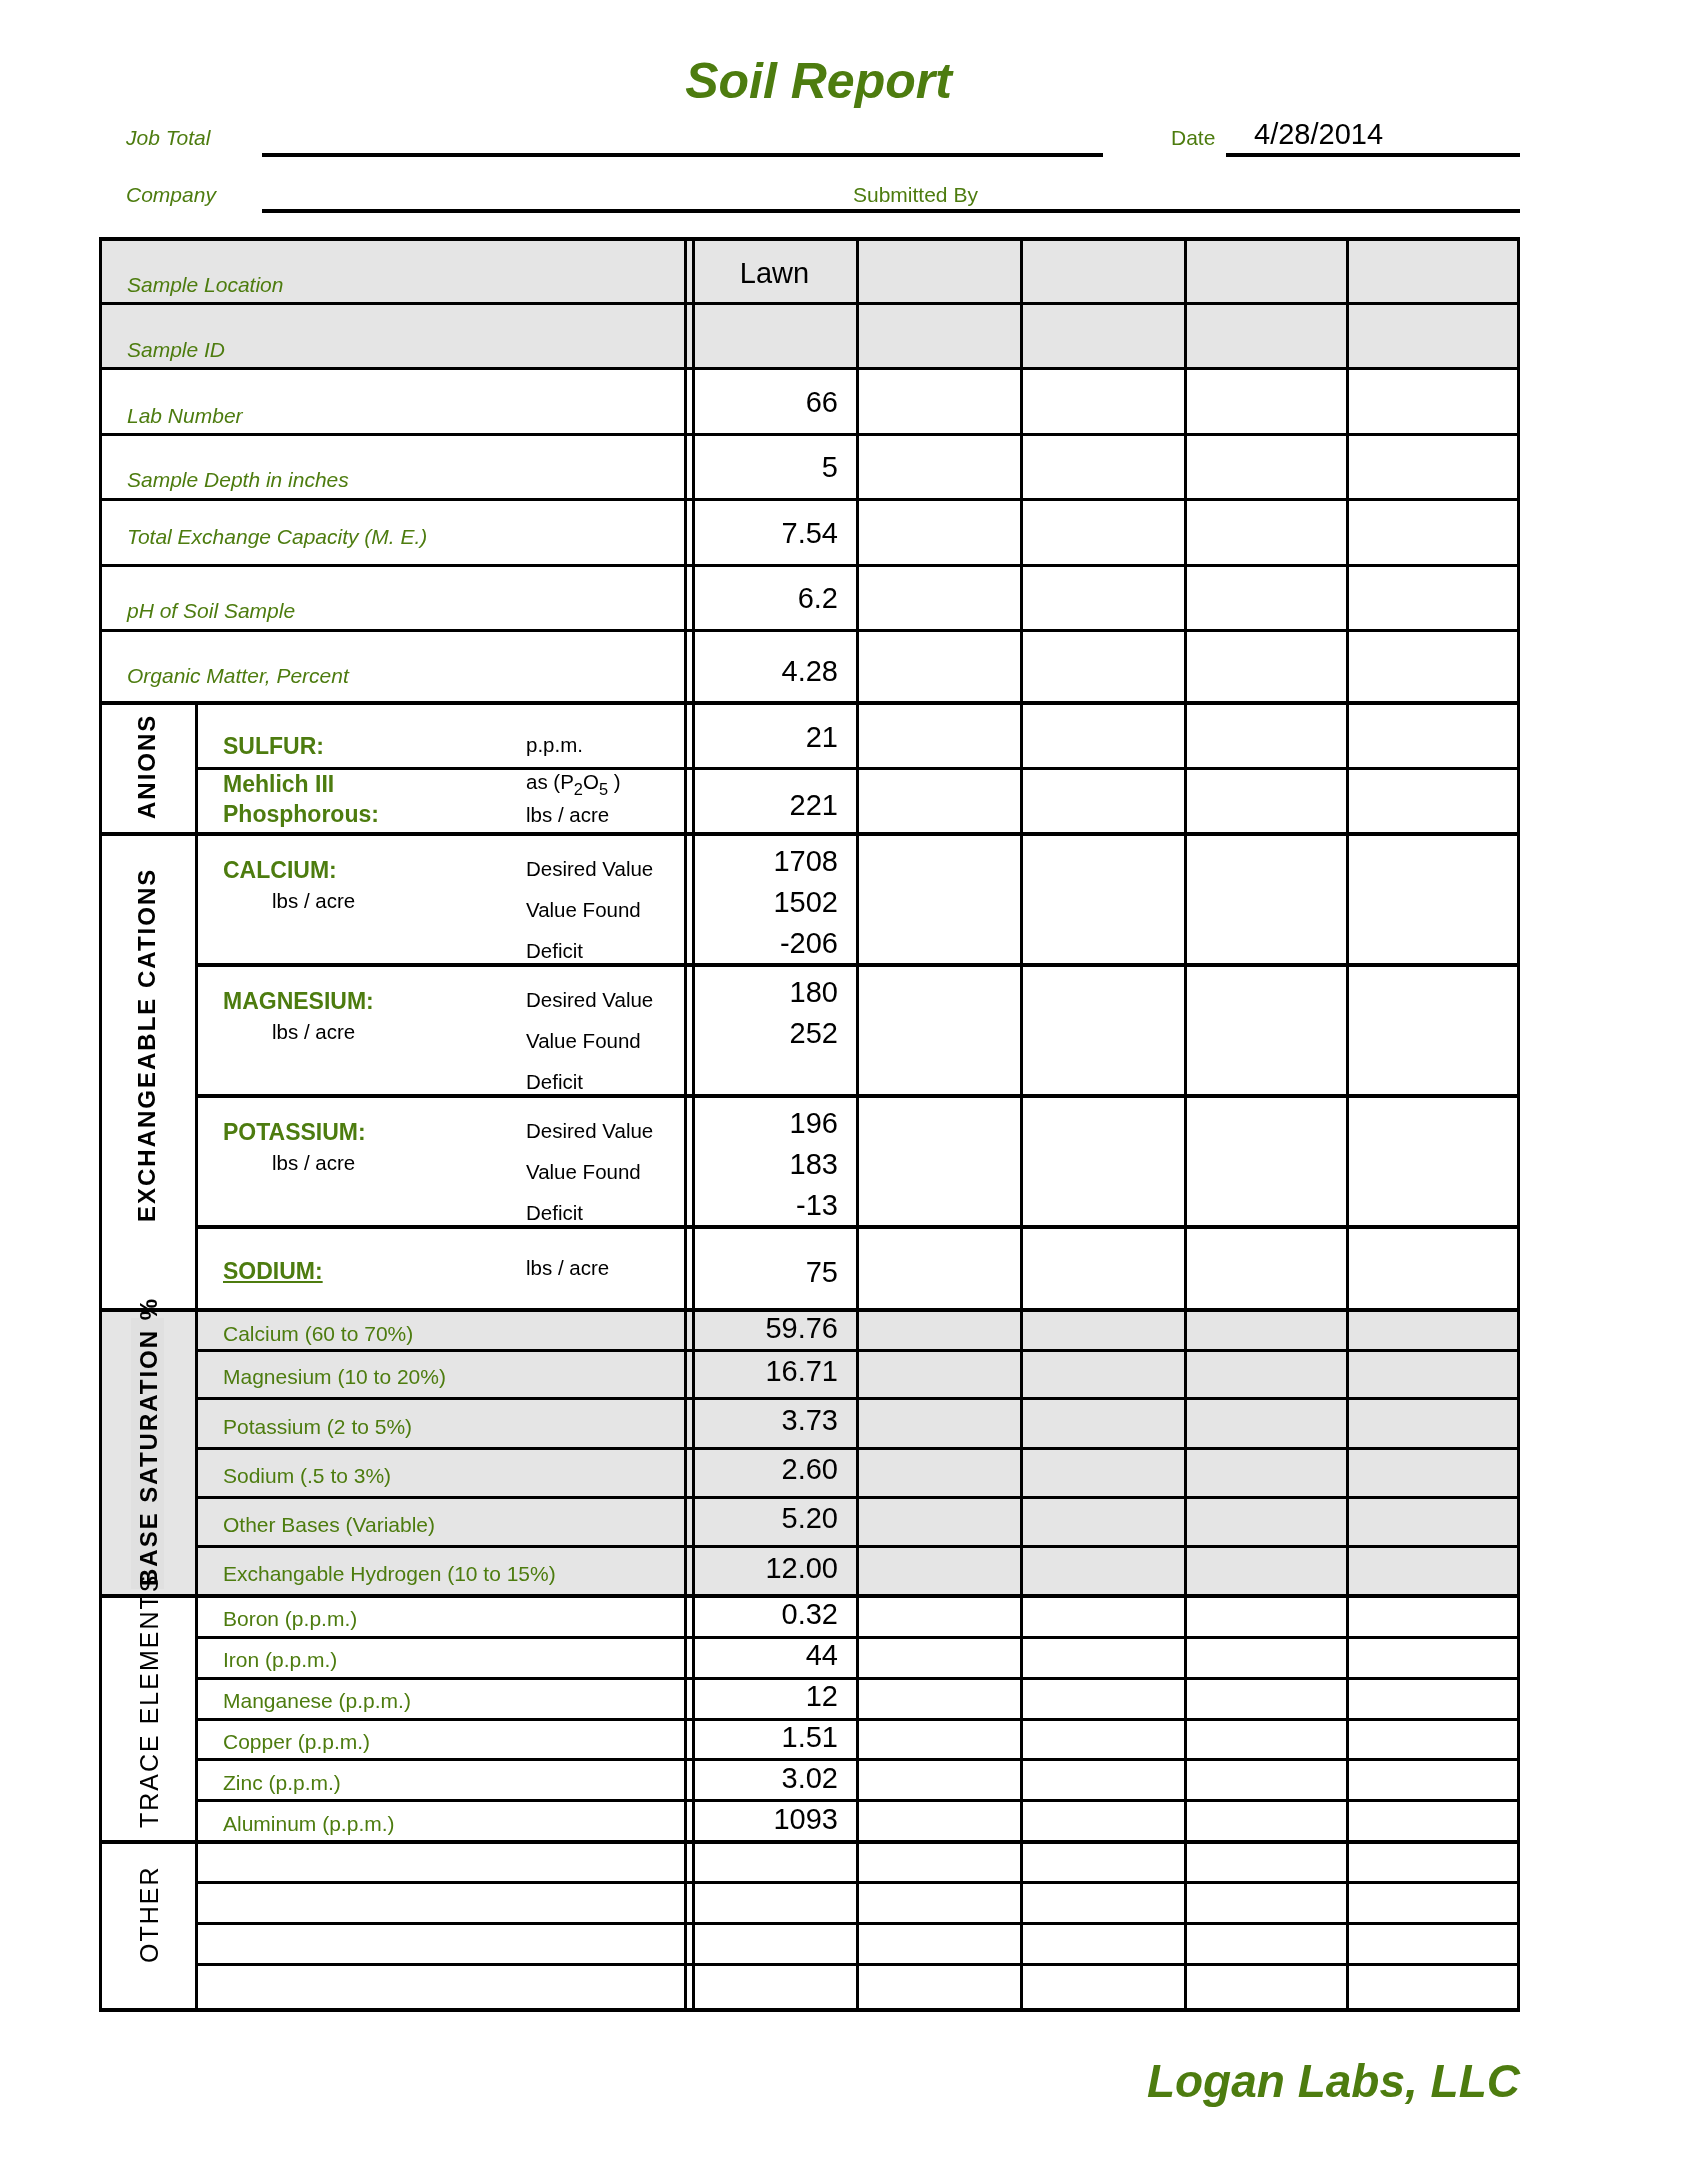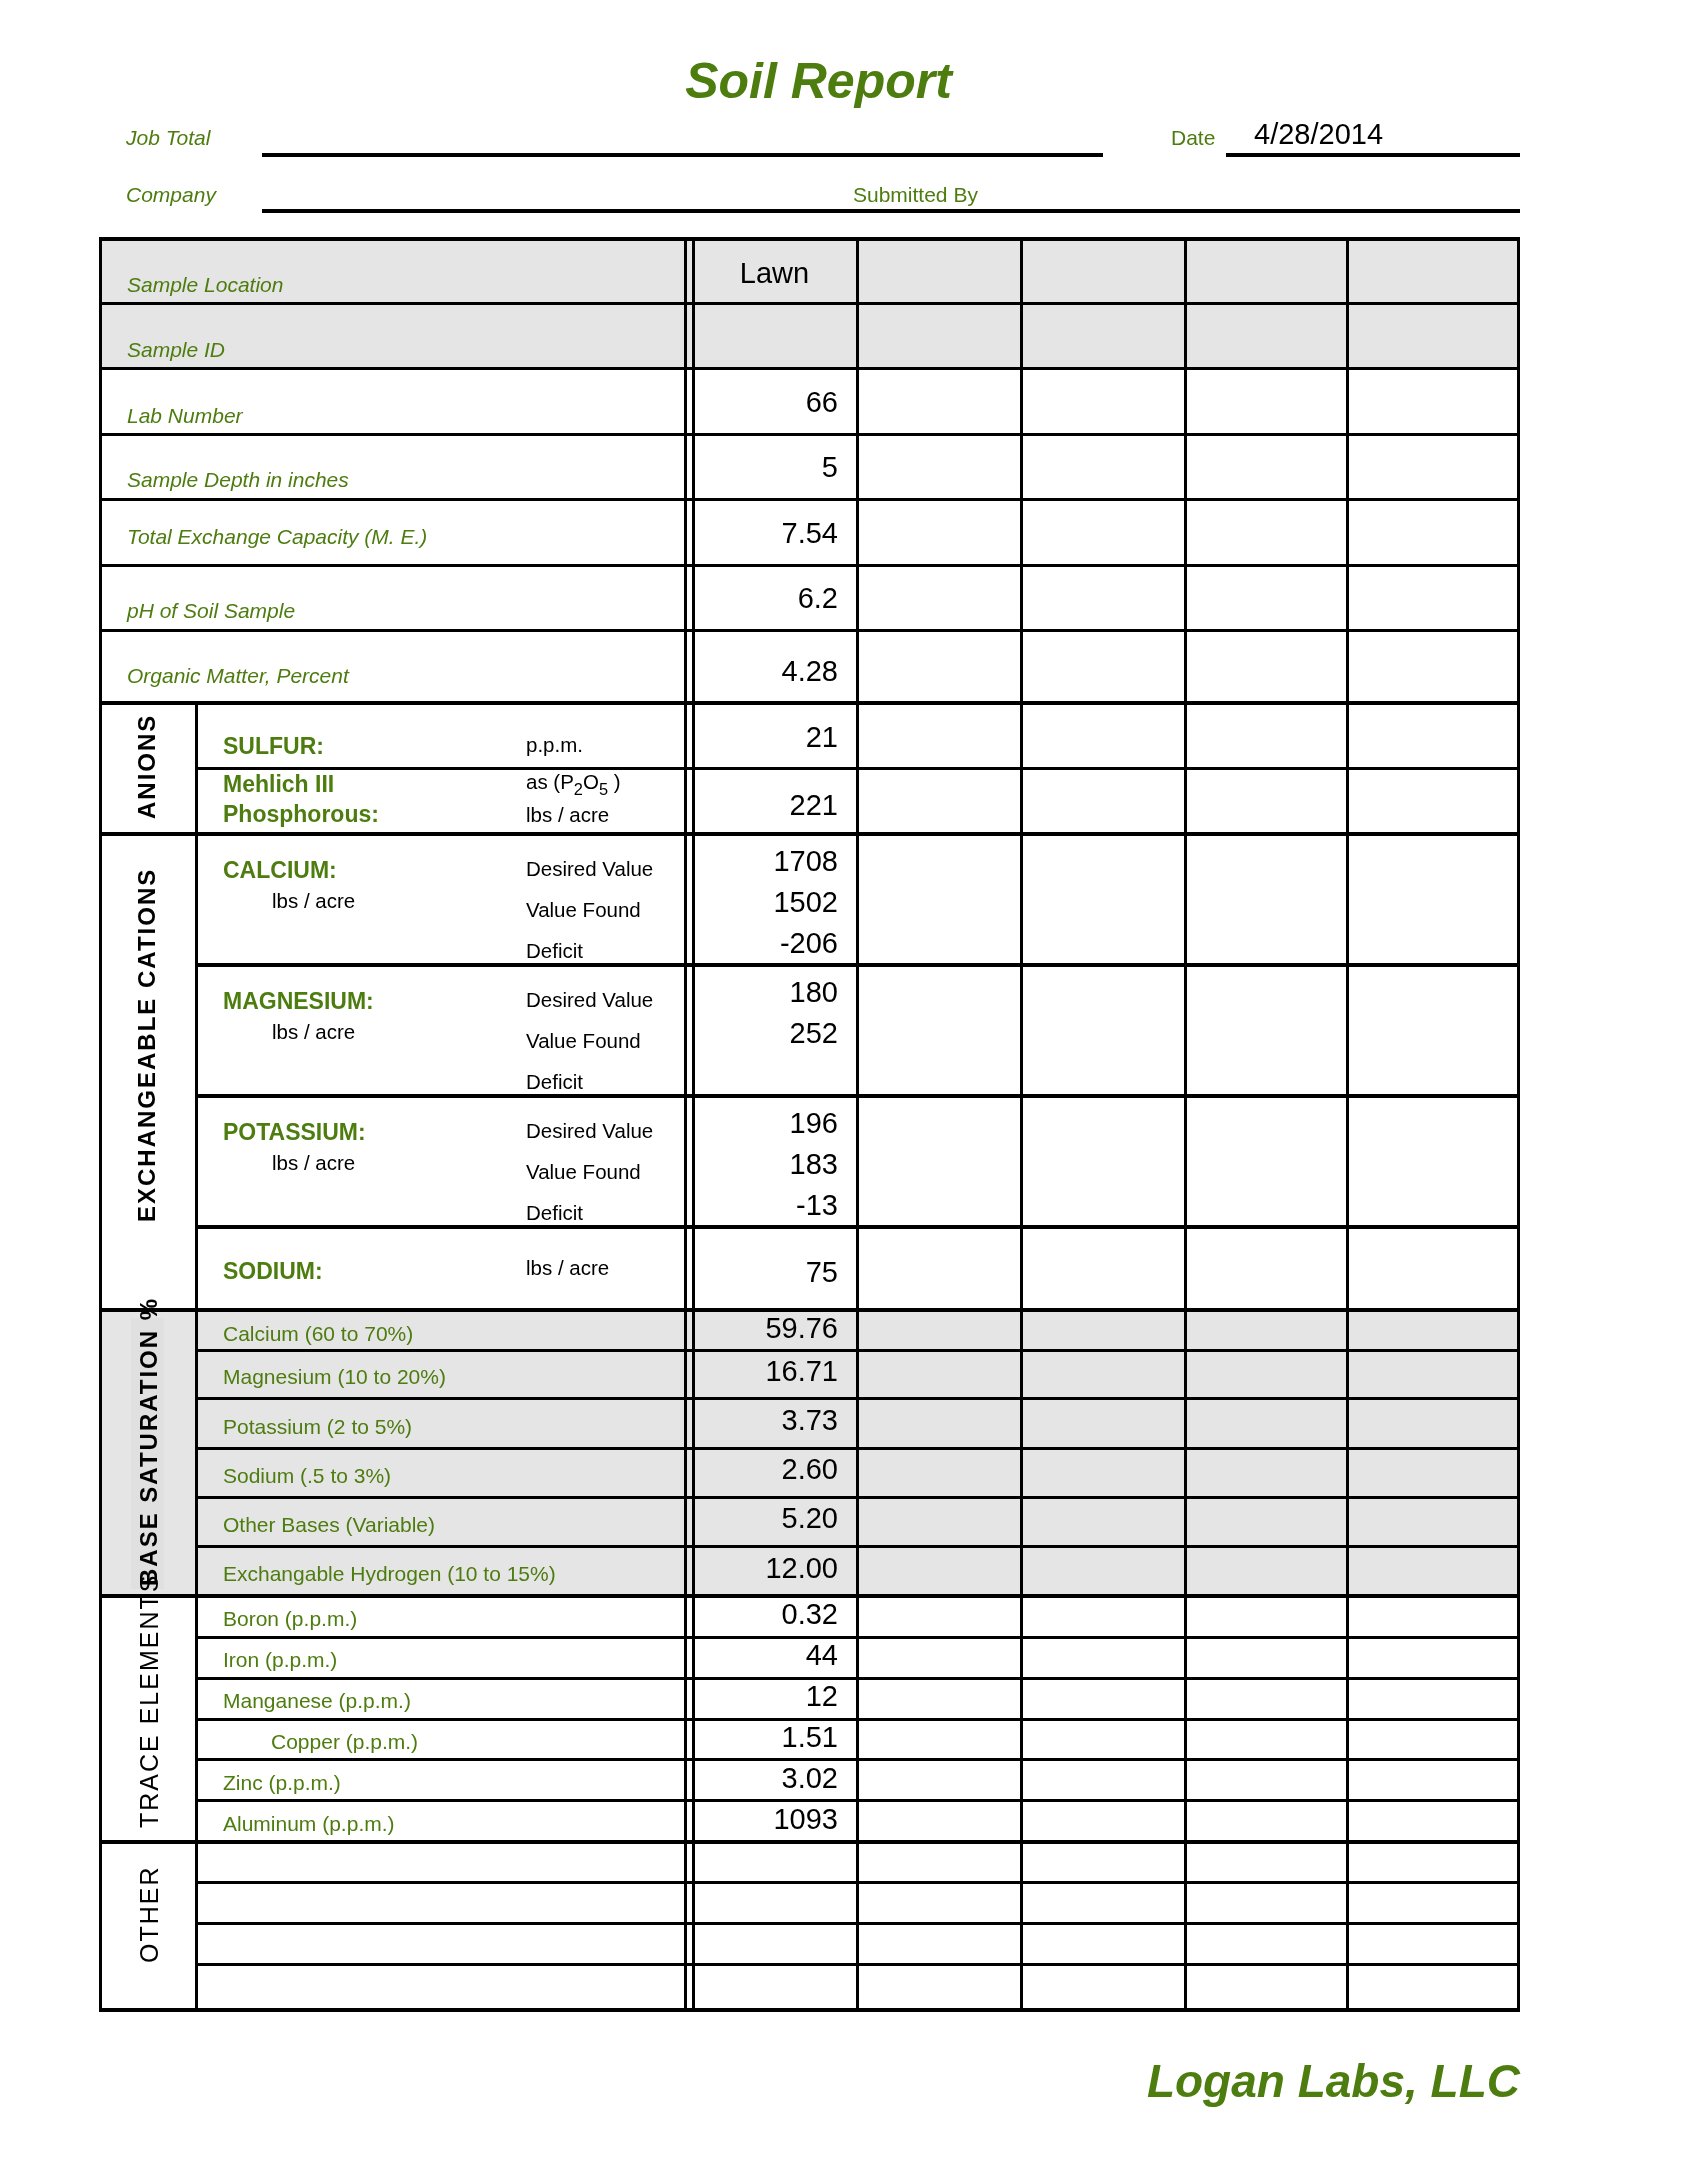--- a/index.html
+++ b/index.html
@@ -156,21 +156,21 @@
 
   <div class="elem navy" style="left:124px;top:882px;">POTASSIUM:</div>
   <div class="sub" style="left:173px;top:914px;">lbs / acre</div>
   <div class="sub" style="left:427px;top:882px;">Desired Value</div>
   <div class="sub" style="left:427px;top:923px;">Value Found</div>
   <div class="sub" style="left:427px;top:964px;">Deficit</div>
   <div class="val" style="left:607px;top:870px;">196</div>
   <div class="val" style="left:607px;top:911px;">183</div>
   <div class="val" style="left:607px;top:952px;">-13</div>
 
-  <div class="elem navy" style="left:124px;top:1021px;">SODIUM:</div>
+  <div class="elem navy" style="left:124px;top:1021px;text-decoration:underline;">SODIUM:</div>
   <div class="sub" style="left:427px;top:1019px;">lbs / acre</div>
   <div class="val" style="left:607px;top:1019px;">75</div>
 
   <div style="position:absolute;left:32px;top:1081px;width:33px;height:271px;background:#e0e0e0;"></div>
   <div class="vert" style="left:36px;top:1349px;">BASE SATURATION %</div>
 
   <div class="row-label navy" style="left:124px;top:1085px;">Calcium (60 to 70%)</div>
   <div class="val" style="left:607px;top:1075px;">59.76</div>
   <div class="row-label navy" style="left:124px;top:1128px;">Magnesium (10 to 20%)</div>
   <div class="val" style="left:607px;top:1118px;">16.71</div>
@@ -184,21 +184,21 @@
   <div class="val" style="left:607px;top:1315px;">12.00</div>
 
   <div class="vert" style="left:36px;top:1591px;font-weight:normal;font-size:25px;">TRACE ELEMENTS</div>
 
   <div class="row-label navy" style="left:124px;top:1370px;">Boron (p.p.m.)</div>
   <div class="val" style="left:607px;top:1361px;">0.32</div>
   <div class="row-label navy" style="left:124px;top:1411px;">Iron (p.p.m.)</div>
   <div class="val" style="left:607px;top:1402px;">44</div>
   <div class="row-label navy" style="left:124px;top:1452px;">Manganese (p.p.m.)</div>
   <div class="val" style="left:607px;top:1443px;">12</div>
-  <div class="row-label navy" style="left:124px;top:1493px;margin-left:48px;">Copper (p.p.m.)</div>
+  <div class="row-label navy" style="left:124px;top:1493px;">Copper (p.p.m.)</div>
   <div class="val" style="left:607px;top:1484px;">1.51</div>
   <div class="row-label navy" style="left:124px;top:1534px;">Zinc (p.p.m.)</div>
   <div class="val" style="left:607px;top:1525px;">3.02</div>
   <div class="row-label navy" style="left:124px;top:1575px;">Aluminum (p.p.m.)</div>
   <div class="val" style="left:607px;top:1566px;">1093</div>
 
   <div class="vert" style="left:36px;top:1726px;font-weight:normal;font-size:25px;">OTHER</div>
   <div class="row-label" style="left:124px;top:1614px;width:456px;height:29px;"></div>
   <div class="row-label" style="left:124px;top:1655px;width:456px;height:29px;"></div>
   <div class="row-label" style="left:124px;top:1696px;width:456px;height:29px;"></div>

